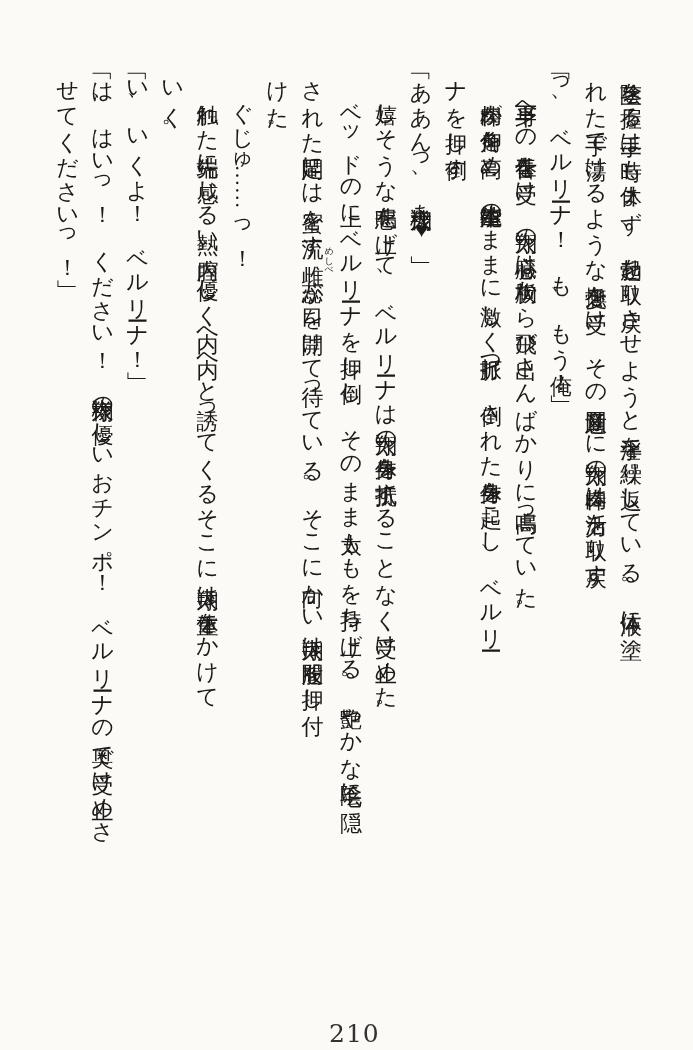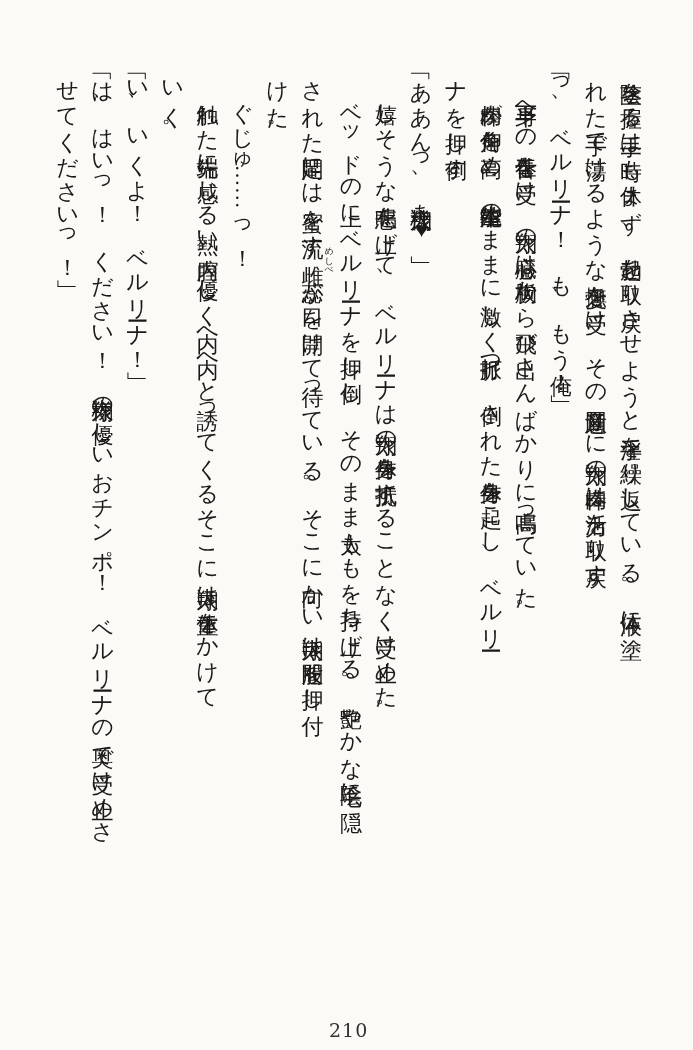--- a/index.html
+++ b/index.html
@@ -44,21 +44,21 @@
   }
   rt {
     font-size: 9px;
     letter-spacing: 0;
     color: #1c1a18;
   }
   .page-number {
     position: absolute;
     top: 1020px;
     left: 329px;
-    font-size: 19px;
+    font-size: 25px;
     line-height: 1.1;
     letter-spacing: 1px;
     color: #343230;
     font-family: "DejaVu Serif", "Liberation Serif", serif;
   }
 </style>
 </head>
 <body>
 
 <div class="book-page">

